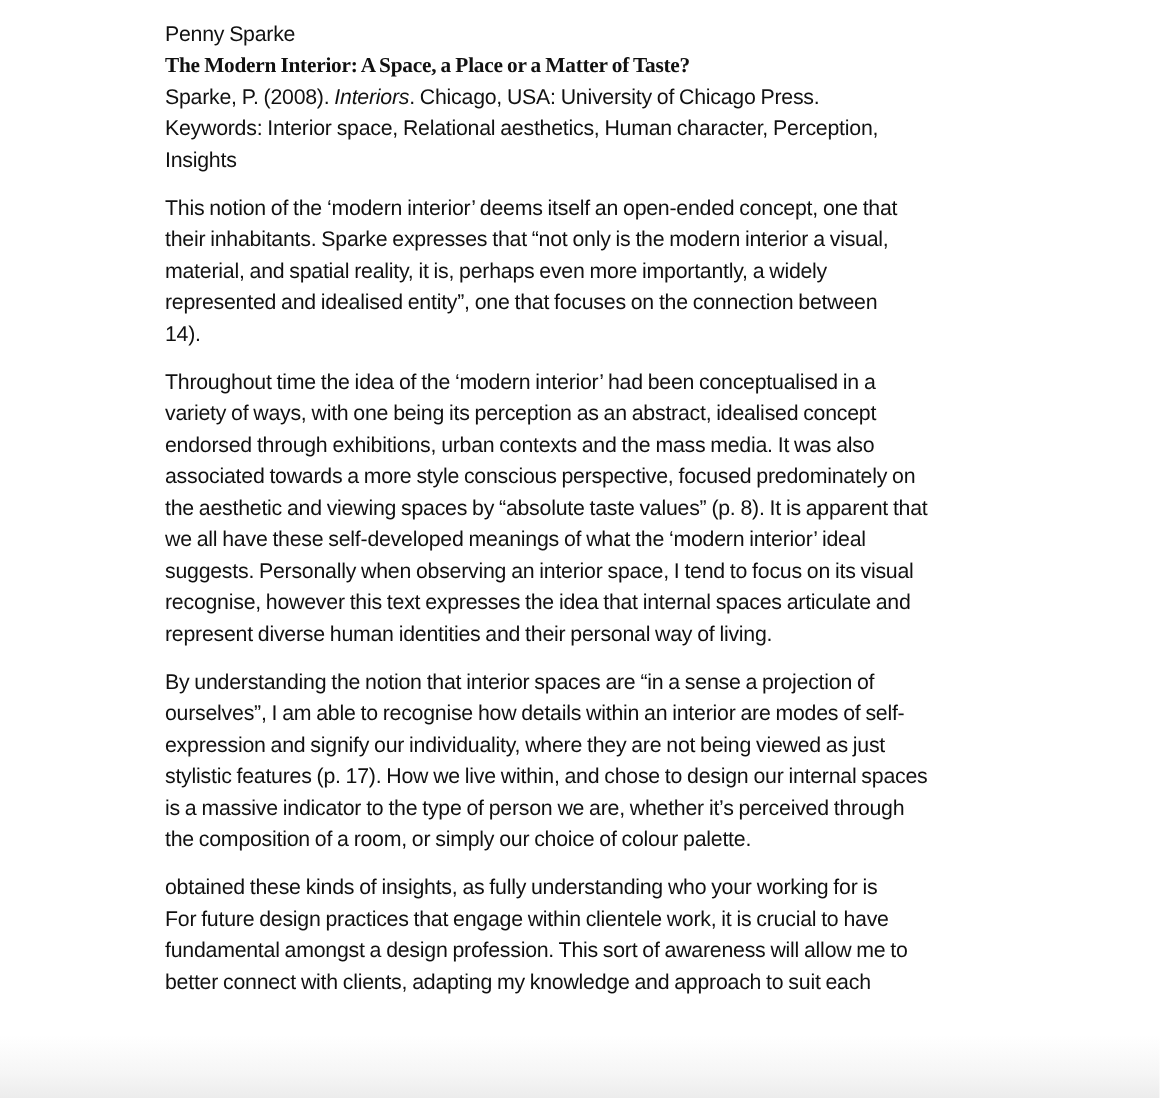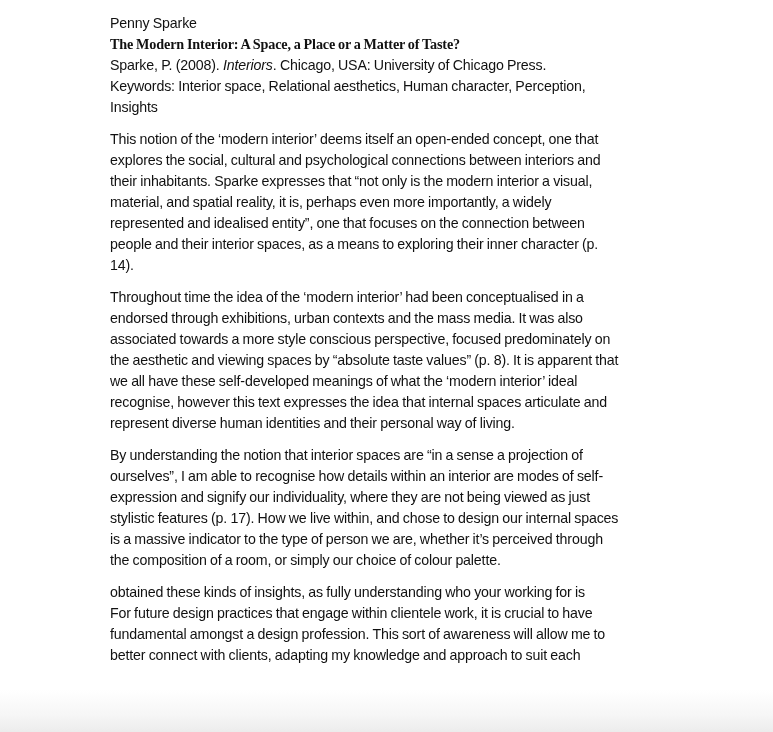--- a/index.html
+++ b/index.html
@@ -43,33 +43,33 @@
     <span class="line">Penny Sparke</span>
     <span class="line bold">The Modern Interior: A Space, a Place or a Matter of Taste?</span>
     <span class="line"><span>Sparke, P. (2008). </span><span class="italic">Interiors</span><span>. Chicago, USA: University of Chicago Press.</span></span>
     <span class="line">Keywords: Interior space, Relational aesthetics, Human character, Perception,</span>
     <span class="line">Insights</span>
   </div>
 
   <div id="paragraphs">
       <div class="para">
         <span class="line">This notion of the ‘modern interior’ deems itself an open-ended concept, one that</span>
-        <span class="line">explores the social, cultural and psychological connections between interiors and</span>
         <span class="line">their inhabitants. Sparke expresses that “not only is the modern interior a visual,</span>
         <span class="line">material, and spatial reality, it is, perhaps even more importantly, a widely</span>
         <span class="line">represented and idealised entity”, one that focuses on the connection between</span>
-        <span class="line">people and their interior spaces, as a means to exploring their inner character (p.</span>
         <span class="line">14).</span>
       </div>
       <div class="para">
         <span class="line">Throughout time the idea of the ‘modern interior’ had been conceptualised in a</span>
+        <span class="line">variety of ways, with one being its perception as an abstract, idealised concept</span>
         <span class="line">endorsed through exhibitions, urban contexts and the mass media. It was also</span>
         <span class="line">associated towards a more style conscious perspective, focused predominately on</span>
         <span class="line">the aesthetic and viewing spaces by “absolute taste values” (p. 8). It is apparent that</span>
         <span class="line">we all have these self-developed meanings of what the ‘modern interior’ ideal</span>
+        <span class="line">suggests. Personally when observing an interior space, I tend to focus on its visual</span>
         <span class="line">recognise, however this text expresses the idea that internal spaces articulate and</span>
         <span class="line">represent diverse human identities and their personal way of living.</span>
       </div>
       <div class="para">
         <span class="line">By understanding the notion that interior spaces are “in a sense a projection of</span>
         <span class="line">ourselves”, I am able to recognise how details within an interior are modes of self-</span>
         <span class="line">expression and signify our individuality, where they are not being viewed as just</span>
         <span class="line">stylistic features (p. 17). How we live within, and chose to design our internal spaces</span>
         <span class="line">is a massive indicator to the type of person we are, whether it’s perceived through</span>
         <span class="line">the composition of a room, or simply our choice of colour palette.</span>

